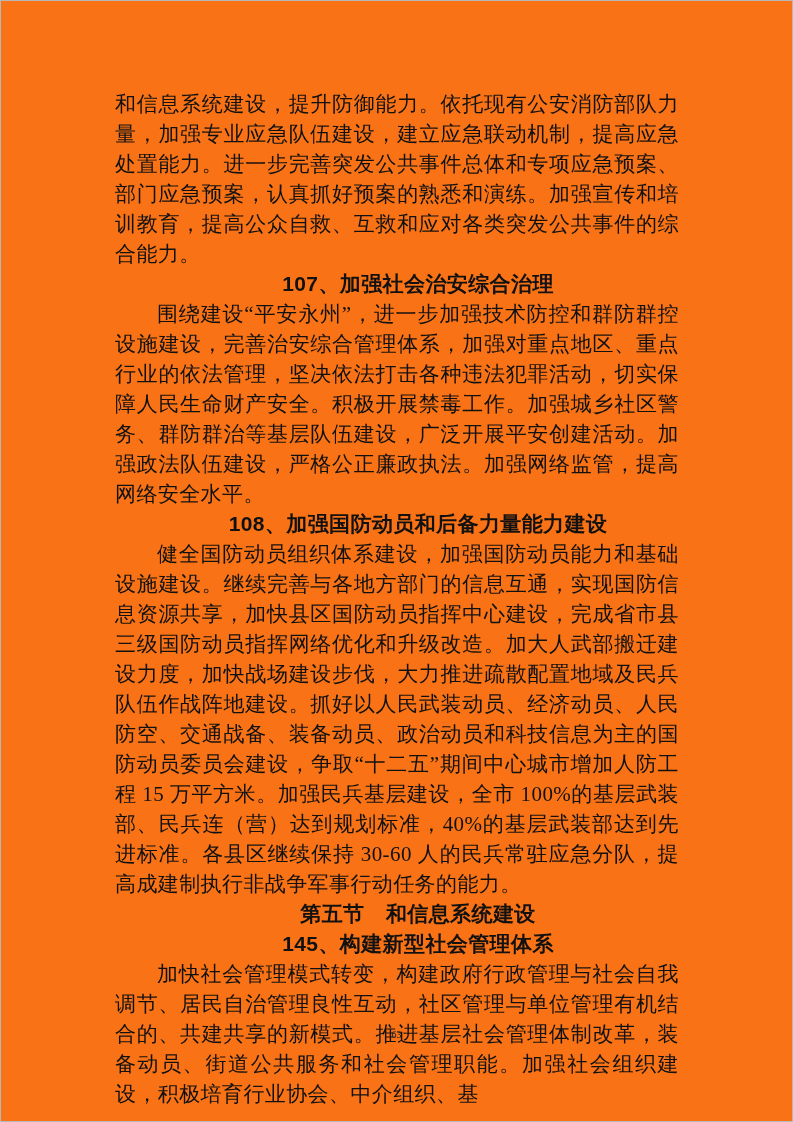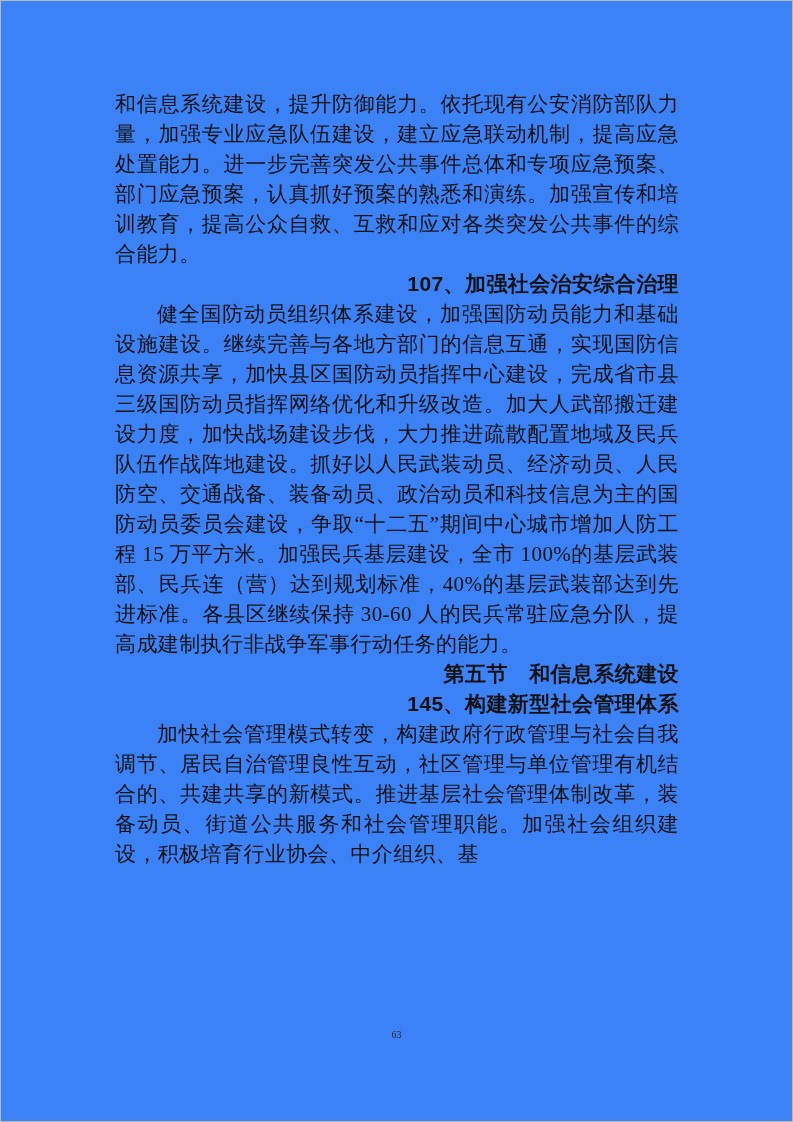--- a/index.html
+++ b/index.html
@@ -4,21 +4,21 @@
 <style>
   html, body {
     margin: 0;
     padding: 0;
     background: #ffffff;
   }
   .page {
     position: relative;
     width: 793px;
     height: 1122px;
-    background: #3b82f6;
+    background: #f97316;
     border: 1px solid #b8b8b8;
     box-sizing: border-box;
     overflow: hidden;
     color: #111111;
   }
   .content {
     position: absolute;
     left: 114px;
     top: 88px;
     width: 564px;
@@ -35,21 +35,21 @@
     text-indent: 2em;
     letter-spacing: 0.4px;
   }
   .para.no-indent {
     text-indent: 0;
   }
   .heading, .section-heading {
     font-family: "Liberation Sans", "DejaVu Sans", sans-serif;
     font-weight: 700;
     text-indent: 2em;
-    text-align: right;
+    text-align: center;
     letter-spacing: 0.4px;
   }
   .page-number {
     position: absolute;
     top: 1024px;
     left: 0;
     width: 100%;
     text-align: center;
     font-family: "Liberation Serif", "DejaVu Serif", serif;
     font-size: 10px;
@@ -57,19 +57,21 @@
     color: #222222;
   }
 </style>
 </head>
 <body>
 
 <div class="page">
   <div class="content">
     <p class="para no-indent">和信息系统建设，提升防御能力。依托现有公安消防部队力量，加强专业应急队伍建设，建立应急联动机制，提高应急处置能力。进一步完善突发公共事件总体和专项应急预案、部门应急预案，认真抓好预案的熟悉和演练。加强宣传和培训教育，提高公众自救、互救和应对各类突发公共事件的综合能力。</p>
     <h3 class="heading">107、加强社会治安综合治理</h3>
+    <p class="para">围绕建设“平安永州”，进一步加强技术防控和群防群控设施建设，完善治安综合管理体系，加强对重点地区、重点行业的依法管理，坚决依法打击各种违法犯罪活动，切实保障人民生命财产安全。积极开展禁毒工作。加强城乡社区警务、群防群治等基层队伍建设，广泛开展平安创建活动。加强政法队伍建设，严格公正廉政执法。加强网络监管，提高网络安全水平。</p>
+    <h3 class="heading">108、加强国防动员和后备力量能力建设</h3>
     <p class="para">健全国防动员组织体系建设，加强国防动员能力和基础设施建设。继续完善与各地方部门的信息互通，实现国防信息资源共享，加快县区国防动员指挥中心建设，完成省市县三级国防动员指挥网络优化和升级改造。加大人武部搬迁建设力度，加快战场建设步伐，大力推进疏散配置地域及民兵队伍作战阵地建设。抓好以人民武装动员、经济动员、人民防空、交通战备、装备动员、政治动员和科技信息为主的国防动员委员会建设，争取“十二五”期间中心城市增加人防工程 15 万平方米。加强民兵基层建设，全市 100%的基层武装部、民兵连（营）达到规划标准，40%的基层武装部达到先进标准。各县区继续保持 30-60 人的民兵常驻应急分队，提高成建制执行非战争军事行动任务的能力。</p>
     <h3 class="section-heading">第五节　和信息系统建设</h3>
     <h3 class="heading">145、构建新型社会管理体系</h3>
     <p class="para">加快社会管理模式转变，构建政府行政管理与社会自我调节、居民自治管理良性互动，社区管理与单位管理有机结合的、共建共享的新模式。推进基层社会管理体制改革，装备动员、街道公共服务和社会管理职能。加强社会组织建设，积极培育行业协会、中介组织、基</p>
   </div>
   <div class="page-number">63</div>
 </div>
 
 </body></html>

